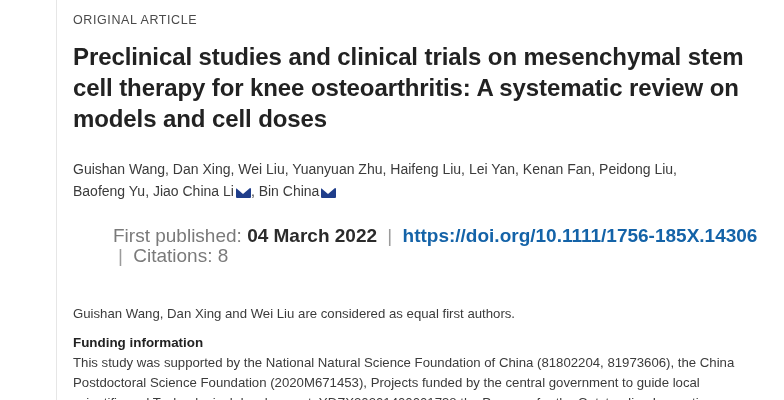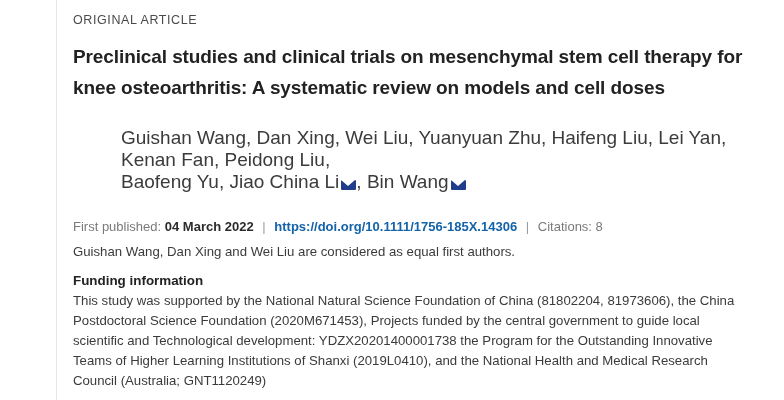--- a/index.html
+++ b/index.html
@@ -33,34 +33,33 @@
   }
   .article-type {
     margin-top: 13px;
     font-size: 12.5px;
     letter-spacing: 0.6px;
     color: #4a4a4a;
     font-family: "Liberation Sans", sans-serif;
   }
   .title {
     margin-top: 14px;
-    font-size: 19px;
+    font-size: 24px;
     line-height: 31px;
     font-weight: bold;
     color: #222222;
     letter-spacing: -0.1px;
     max-width: 700px;
   }
   .authors {
     margin-top: 24px;
-    font-size: 19px;
+    font-size: 14px;
     line-height: 22px;
     color: #3b3b3b;
     max-width: 640px;
-    margin-left: 48px;
   }
   .envelope {
     display: inline-block;
     position: relative;
     top: 2px;
     width: 15px;
     height: 10px;
     background: #1f3d8a;
     border-radius: 1px;
     margin-left: 2px;
@@ -72,34 +71,35 @@
     left: 0;
     top: 0;
     width: 0;
     height: 0;
     border-left: 7.5px solid transparent;
     border-right: 7.5px solid transparent;
     border-top: 6px solid #ffffff;
   }
   .pubinfo {
     margin-top: 24px;
-    font-size: 13px;
+    font-size: 19px;
     color: #666666;
     line-height: 20px;
+    margin-left: 40px;
   }
   .pubinfo .label { color: #7a7a7a; }
   .pubinfo .date { color: #2b2b2b; font-weight: bold; }
   .pubinfo .sep { color: #9b9b9b; padding: 0 5px; }
   .doi-link {
     color: #1463a8;
     text-decoration: none;
     font-weight: bold;
   }
   .equal-note {
-    margin-top: 5px;
+    margin-top: 38px;
     font-size: 13.2px;
     line-height: 20px;
     color: #3b3b3b;
   }
   .funding-heading {
     margin-top: 11px;
     font-size: 13.4px;
     font-weight: bold;
     color: #222222;
   }
@@ -118,21 +118,21 @@
 
 <div class="page">
 
   <div class="article-type">ORIGINAL ARTICLE</div>
 
   <h1 class="title">Preclinical studies and clinical trials on mesenchymal stem cell therapy for knee osteoarthritis: A systematic review on models and cell doses</h1>
 
   <div class="authors">
     <span>Guishan Wang, Dan Xing, Wei Liu, Yuanyuan Zhu, Haifeng Liu, Lei Yan, Kenan Fan, Peidong Liu,</span>
     <br>
-    <span>Baofeng Yu, Jiao China Li</span><span class="envelope"></span><span>, Bin Wang</span><span class="envelope"></span>
+    <span>Baofeng Yu, Jiao China Li</span><span class="envelope"></span><span>, Bin China</span><span class="envelope"></span>
   </div>
 
   <div class="pubinfo">
     <span class="label">First published:</span>
     <span class="date">04 March 2022</span>
     <span class="sep">|</span>
     <a class="doi-link" href="#">https://doi.org/10.1111/1756-185X.14306</a>
     <span class="sep">|</span>
     <span class="label">Citations: 8</span>
   </div>

